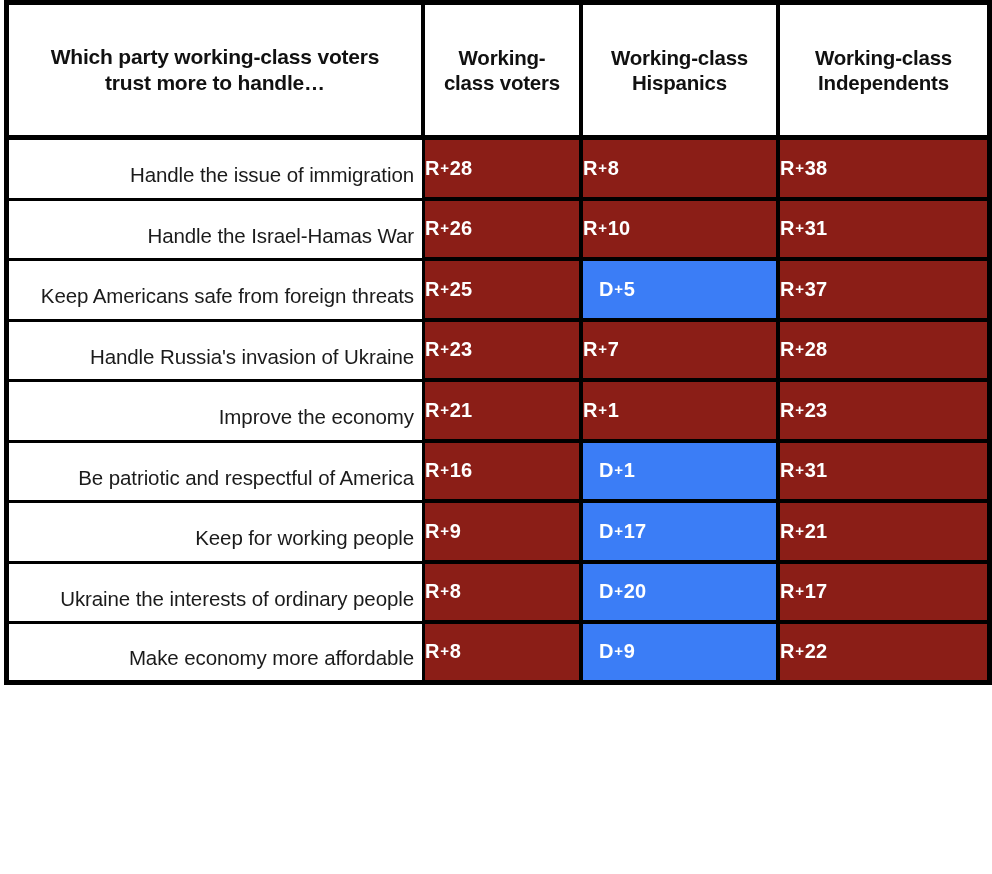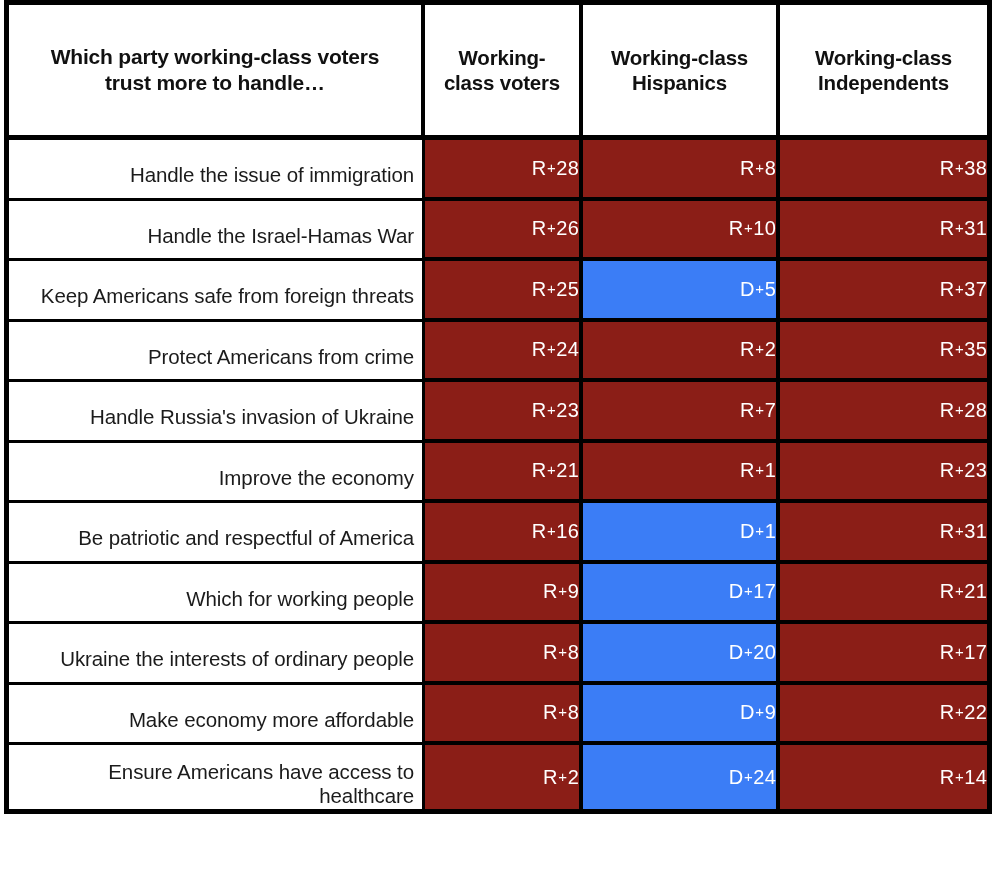--- a/index.html
+++ b/index.html
@@ -77,23 +77,23 @@
     border-left: 5px solid #000000;
     border-right: 3px solid #000000;
     border-bottom: 3px solid #000000;
     letter-spacing: -0.1px;
   }
   tbody tr:first-child td.label-cell { border-top: 0; }
   tbody tr:last-child td.label-cell { border-bottom: 5px solid #000000; }
 
   td.val-cell {
     color: #ffffff;
-    font-weight: normal;
+    font-weight: bold;
     font-size: 20px;
-    text-align: right;
+    text-align: left;
     border-right: 4px solid #000000;
     border-bottom: 4px solid #000000;
     letter-spacing: 0.2px;
   }
   td.val-cell.last-col { border-right: 5px solid #000000; }
   tbody tr:last-child td.val-cell { border-bottom: 5px solid #000000; }
 
   td.rep { background: #8b1e17; }
   td.dem { background: #3b7df6; padding-left: 16px; }
 
@@ -139,62 +139,50 @@
           <td class="val-cell rep"><span class="val-text">R<span class="plus">+</span>10</span></td>
           <td class="val-cell rep last-col"><span class="val-text">R<span class="plus">+</span>31</span></td>
         </tr>
         <tr>
           <td class="label-cell">Keep Americans safe from foreign threats</td>
           <td class="val-cell rep"><span class="val-text">R<span class="plus">+</span>25</span></td>
           <td class="val-cell dem"><span class="val-text">D<span class="plus">+</span>5</span></td>
           <td class="val-cell rep last-col"><span class="val-text">R<span class="plus">+</span>37</span></td>
         </tr>
         <tr>
-          <td class="label-cell">Protect Americans from crime</td>
-          <td class="val-cell rep"><span class="val-text">R<span class="plus">+</span>24</span></td>
-          <td class="val-cell rep"><span class="val-text">R<span class="plus">+</span>2</span></td>
-          <td class="val-cell rep last-col"><span class="val-text">R<span class="plus">+</span>35</span></td>
-        </tr>
-        <tr>
           <td class="label-cell">Handle Russia's invasion of Ukraine</td>
           <td class="val-cell rep"><span class="val-text">R<span class="plus">+</span>23</span></td>
           <td class="val-cell rep"><span class="val-text">R<span class="plus">+</span>7</span></td>
           <td class="val-cell rep last-col"><span class="val-text">R<span class="plus">+</span>28</span></td>
         </tr>
         <tr>
           <td class="label-cell">Improve the economy</td>
           <td class="val-cell rep"><span class="val-text">R<span class="plus">+</span>21</span></td>
           <td class="val-cell rep"><span class="val-text">R<span class="plus">+</span>1</span></td>
           <td class="val-cell rep last-col"><span class="val-text">R<span class="plus">+</span>23</span></td>
         </tr>
         <tr>
           <td class="label-cell">Be patriotic and respectful of America</td>
           <td class="val-cell rep"><span class="val-text">R<span class="plus">+</span>16</span></td>
           <td class="val-cell dem"><span class="val-text">D<span class="plus">+</span>1</span></td>
           <td class="val-cell rep last-col"><span class="val-text">R<span class="plus">+</span>31</span></td>
         </tr>
         <tr>
-          <td class="label-cell">Which for working people</td>
+          <td class="label-cell">Keep for working people</td>
           <td class="val-cell rep"><span class="val-text">R<span class="plus">+</span>9</span></td>
           <td class="val-cell dem"><span class="val-text">D<span class="plus">+</span>17</span></td>
           <td class="val-cell rep last-col"><span class="val-text">R<span class="plus">+</span>21</span></td>
         </tr>
         <tr>
           <td class="label-cell">Ukraine the interests of ordinary people</td>
           <td class="val-cell rep"><span class="val-text">R<span class="plus">+</span>8</span></td>
           <td class="val-cell dem"><span class="val-text">D<span class="plus">+</span>20</span></td>
           <td class="val-cell rep last-col"><span class="val-text">R<span class="plus">+</span>17</span></td>
         </tr>
         <tr>
           <td class="label-cell">Make economy more affordable</td>
           <td class="val-cell rep"><span class="val-text">R<span class="plus">+</span>8</span></td>
           <td class="val-cell dem"><span class="val-text">D<span class="plus">+</span>9</span></td>
           <td class="val-cell rep last-col"><span class="val-text">R<span class="plus">+</span>22</span></td>
         </tr>
-        <tr>
-          <td class="label-cell">Ensure Americans have access to healthcare</td>
-          <td class="val-cell rep"><span class="val-text">R<span class="plus">+</span>2</span></td>
-          <td class="val-cell dem"><span class="val-text">D<span class="plus">+</span>24</span></td>
-          <td class="val-cell rep last-col"><span class="val-text">R<span class="plus">+</span>14</span></td>
-        </tr>
       </tbody>
   </table>
 </div>
 
 </body></html>

